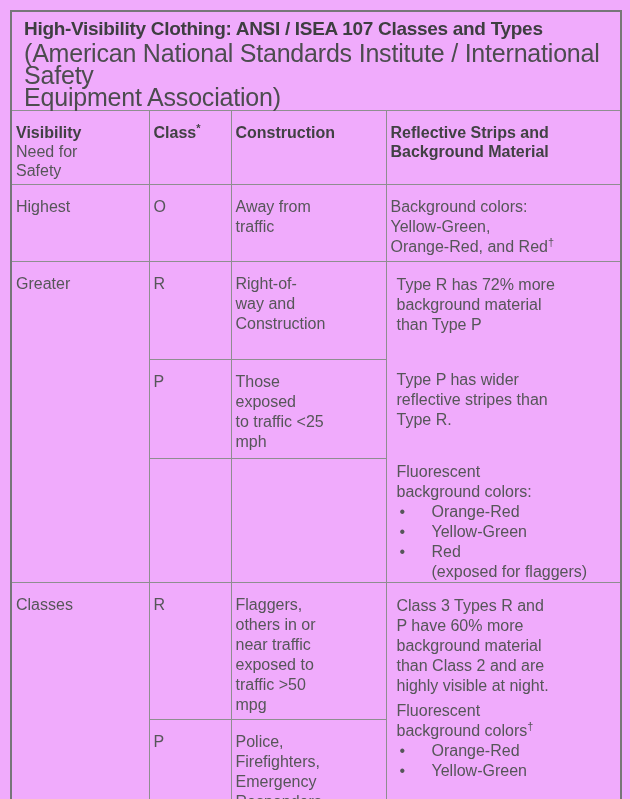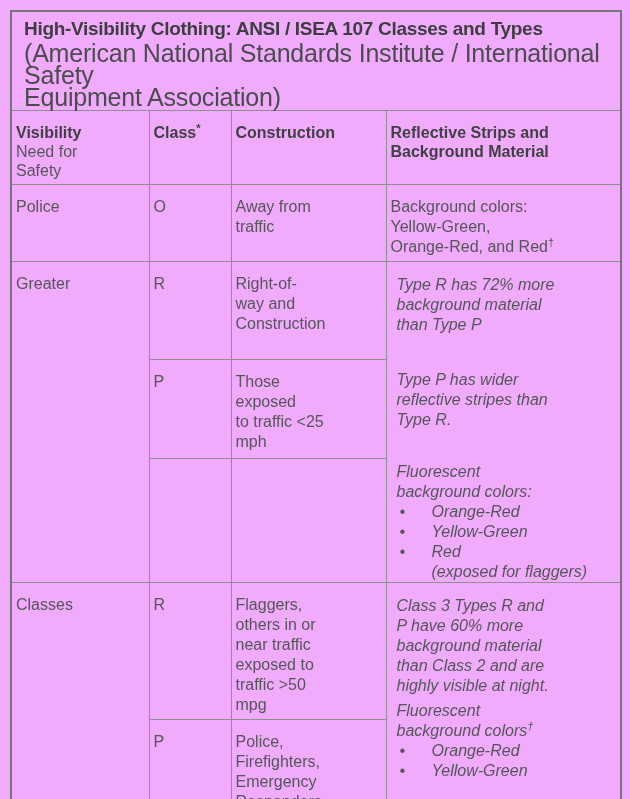--- a/index.html
+++ b/index.html
@@ -42,21 +42,21 @@
   }
   .subt { font-size:25px; line-height:22px; color:#4c4c4f; letter-spacing:-0.2px; }
 
   .th { font-weight:bold; color:#414144; line-height:19px; padding-top:10px; }
   .th .reg { font-weight:normal; color:#565659; }
   .blk { display:block; }
 
   .sup  { font-size:11px; vertical-align:super; line-height:0; }
 
   td.merged { padding:0; }
-  .wrap { box-sizing:border-box; padding:13px 8px 0 10px;font-style:italic; }
+  .wrap { box-sizing:border-box; padding:13px 8px 0 10px; }
   .w-g1 { height:95px; }
   .w-g2 { height:92px; }
   .w-h1 { height:118px; }
 
   .brow { display:flex; }
   .bdot { flex:0 0 35px; padding-left:3px; }
   .blabel { flex:1; }
 
   .r-foot td { padding:5px 12px 2px 12px; line-height:21px; }
 </style>
@@ -89,21 +89,21 @@
       </td>
       <td class="th">
         <span>Class</span><span class="sup">*</span>
       </td>
       <td class="th">Construction</td>
       <td class="th pre">Reflective Strips and
 Background Material</td>
     </tr>
 
     <tr class="r-lowest">
-      <td>Police</td>
+      <td>Highest</td>
       <td>O</td>
       <td class="pre">Away from
 traffic</td>
       <td>
         <span class="pre">Background colors:
 Yellow-Green,
 Orange-Red, and Red</span><span class="sup">†</span>
       </td>
     </tr>
 

